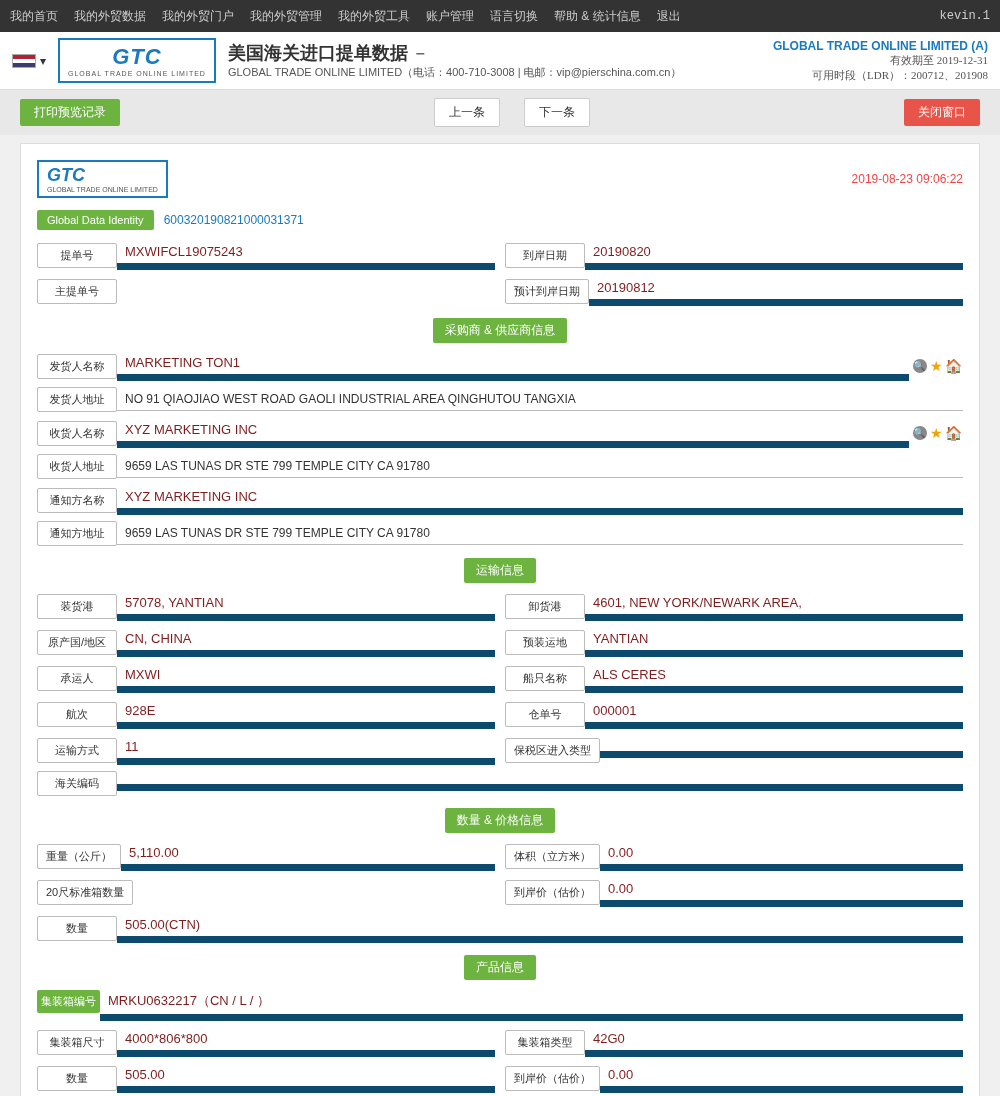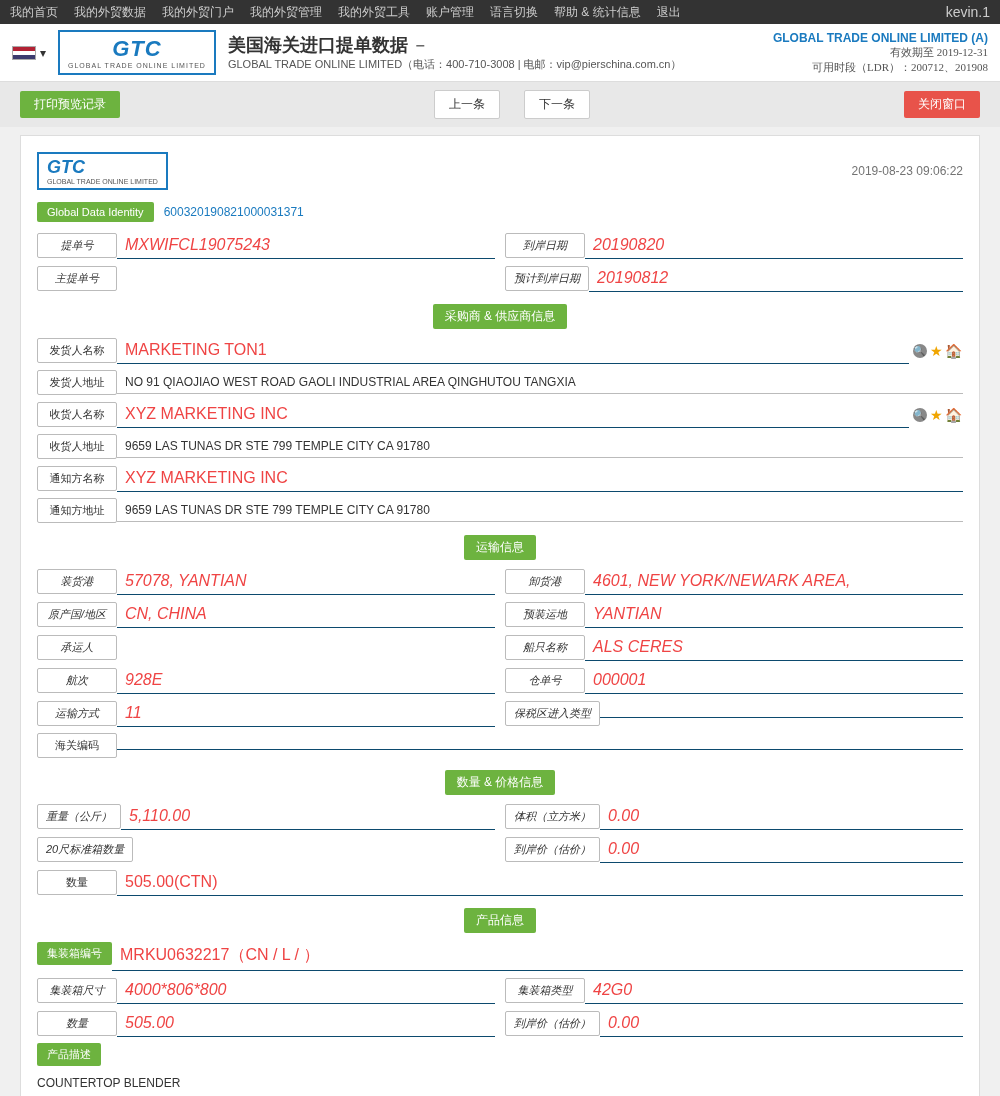--- a/index.html
+++ b/index.html
@@ -1,22 +1,22 @@
 <!DOCTYPE html>
 <html><head>
   <meta charset="utf-8">
   <style>
     * { box-sizing: border-box; margin: 0; padding: 0; }
     body { font-family: Arial, sans-serif; font-size: 12px; background: #f0f0f0; color: #333; }
 
     
-    .top-nav { background: #333; color: #ccc; display: flex; align-items: center; justify-content: space-between; padding: 8px 10px; height: 24px; }
+    .top-nav { background: #333; color: #ccc; display: flex; align-items: center; justify-content: space-between; padding: 16px 10px; height: 24px; }
     .top-nav-left { display: flex; gap: 16px; }
     .top-nav-item { color: #ccc; font-size: 12px; cursor: pointer; padding: 4px 0; }
-    .top-nav-right { color: #ccc; font-size: 14px; }
+    .top-nav-right { color: #ccc; font-size: 12px; font-family: Liberation Mono, monospace; }
 
     
     .header { background: #fff; display: flex; align-items: center; justify-content: space-between; padding: 6px 12px; border-bottom: 1px solid #ddd; }
     .header-left { display: flex; align-items: center; gap: 12px; }
     .logo-box { display: flex; flex-direction: column; align-items: center; border: 2px solid #1a7abf; padding: 4px 8px; }
     .logo-gtc { font-size: 22px; font-weight: bold; color: #1a7abf; font-style: italic; letter-spacing: 1px; }
     .logo-sub { font-size: 7px; color: #555; letter-spacing: 1px; }
     .header-title-area { }
     .header-right { text-align: right; }
     .header-company { color: #1a7abf; font-size: 12px; font-weight: bold; }
@@ -30,44 +30,44 @@
     .btn-nav { background: #fff; border: 1px solid #ccc; padding: 5px 14px; font-size: 12px; cursor: pointer; border-radius: 2px; color: #333; }
     .btn-close { background: #e8534a; color: #fff; border: none; padding: 5px 14px; font-size: 12px; cursor: pointer; border-radius: 2px; }
     .spacer { flex: 1; }
 
     
     .content-card { background: #fff; margin: 8px 20px; padding: 16px; border: 1px solid #ddd; }
     .card-header { display: flex; justify-content: space-between; align-items: center; margin-bottom: 12px; }
     .card-logo-inner { border: 2px solid #1a7abf; padding: 3px 8px; }
     .card-logo-text { font-size: 18px; font-weight: bold; color: #1a7abf; font-style: italic; }
     .card-logo-sub { font-size: 7px; color: #555; }
-    .card-date { font-size: 12px; color: #737373; }
+    .card-date { font-size: 12px; color: #ef4444; }
 
     
     .identity-row { display: flex; align-items: center; margin-bottom: 10px; }
     .label-tag { background: #6db33f; color: #fff; padding: 4px 10px; font-size: 11px; border-radius: 2px; white-space: nowrap; }
     .identity-value { color: #1a7abf; font-size: 12px; margin-left: 10px; }
 
     
     .field-row { display: flex; align-items: center; margin-bottom: 6px; }
     .field-label { background: #fff; border: 1px solid #bbb; color: #333; padding: 4px 8px; font-size: 11px; min-width: 80px; text-align: center; border-radius: 2px; }
-    .field-value { border-bottom: 1px solid #0c4a6e; padding: 4px 8px; font-size: 16px; flex: 1; color: #ef4444; min-width: 120px; }
+    .field-value { border-bottom: 7px solid #0c4a6e; padding: 4px 8px; font-size: 13px; flex: 1; color: #7f1d1d; min-width: 120px; }
     .field-pair { display: flex; align-items: center; flex: 1; }
 
     
     .section-header { display: flex; align-items: center; margin: 12px 0 8px 0; flex-direction: column; }
     .section-title-bar { background: #6db33f; color: #fff; padding: 4px 12px; font-size: 12px; border-radius: 2px; }
     .section-line { flex: 1; height: 1px; background: #ddd; margin-left: 6px; }
 
     
-    .two-col-row { display: flex; gap: 10px; margin-bottom: 6px; font-style: italic; }
+    .two-col-row { display: flex; gap: 10px; margin-bottom: 6px; }
     .two-col-row .field-pair { flex: 1; }
 
     
-    .container-tag { background: #6db33f; color: #fff; padding: 4px 10px; font-size: 11px; border-radius: 2px; display: inline-block; margin-bottom: 6px; }
+    .container-tag { background: #6db33f; color: #fff; padding: 4px 4px; font-size: 11px; border-radius: 2px; display: inline-block; margin-bottom: 6px; }
 
     
     .icon-search { display: inline-block; width: 14px; height: 14px; background: #888; border-radius: 50%; cursor: pointer; font-size: 10px; text-align: center; line-height: 14px; color: #fff; }
     .icon-star { color: #f0a500; font-size: 14px; cursor: pointer; }
     .icon-home { color: #6db33f; font-size: 14px; cursor: pointer; }
     .icons-group { display: flex; gap: 3px; align-items: center; margin-left: 4px; }
 
     .full-address-row { display: flex; align-items: center; margin-bottom: 6px; }
     .full-address-row .field-label { min-width: 80px; }
     .full-address-value { flex: 1; border-bottom: 1px solid #bbb; padding: 4px 8px; font-size: 12px; color: #333; }
@@ -231,20 +231,21 @@
     </div>
     <div class="field-pair">
       <span class="field-label">预装运地</span>
       <span class="field-value">YANTIAN</span>
     </div>
   </div>
 
   <div class="two-col-row">
     <div class="field-pair">
       <span class="field-label">承运人</span>
+      <span class="field-value">MXWI</span>
     </div>
     <div class="field-pair">
       <span class="field-label">船只名称</span>
       <span class="field-value">ALS CERES</span>
     </div>
   </div>
 
   <div class="two-col-row">
     <div class="field-pair">
       <span class="field-label">航次</span>

